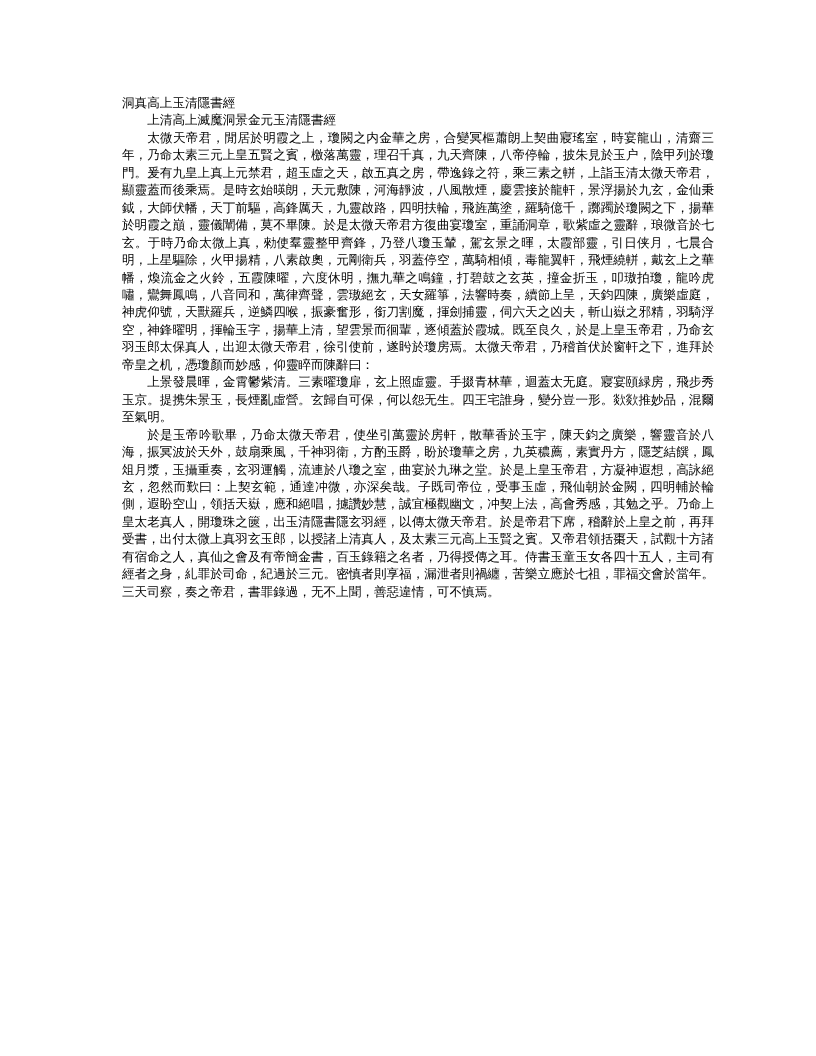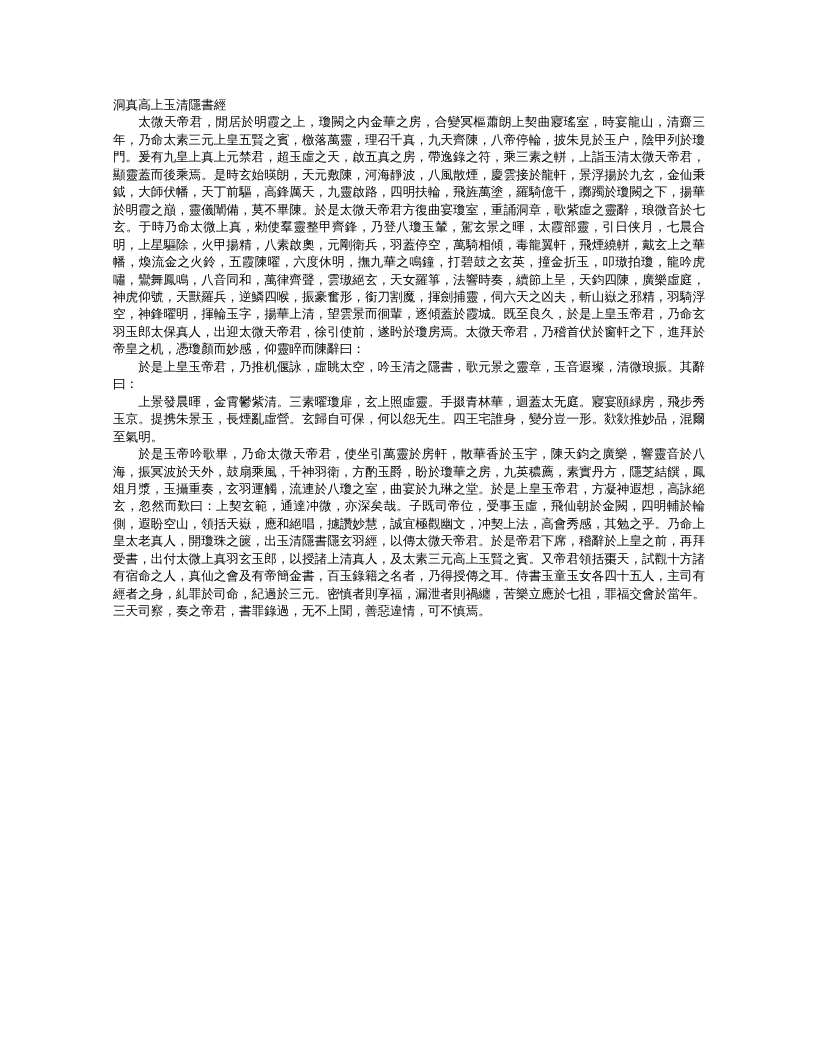--- a/index.html
+++ b/index.html
@@ -16,30 +16,31 @@
   }
   .page {
     position: relative;
     width: 816px;
     height: 1056px;
     background: #ffffff;
     box-sizing: border-box;
   }
   .text-body {
     position: absolute;
-    left: 113px;
+    left: 122px;
     top: 96px;
     width: 592px;
     font-size: 12.6px;
     line-height: 17.45px;
     text-align: justify;
     text-justify: inter-character;
     letter-spacing: 0;
     word-break: break-all;
     overflow-wrap: anywhere;
+    font-family: Liberation Mono, monospace;
   }
   .para {
     margin: 0;
     padding: 0;
     text-align: justify;
     text-justify: inter-character;
   }
   .para.flush {
     text-indent: 0;
   }
@@ -51,25 +52,25 @@
 </style>
 </head>
 <body>
 
 <div class="page">
   <div class="text-body">
 
     <p class="para flush">洞真高上玉清隱書經</p>
 
 
+    <p class="para indent">上清高上滅魔洞景金元玉清隱書經</p>
 
     <p class="para indent">太微天帝君，閒居於明霞之上，瓊闕之内金華之房，合變冥樞蕭朗上契曲寢瑤室，時宴龍山，清齋三年，乃命太素三元上皇五賢之賓，檄落萬靈，理召千真，九天齊陳，八帝停輪，披朱見於玉户，陰甲列於瓊門。爰有九皇上真上元禁君，超玉虛之天，啟五真之房，帶逸錄之符，乘三素之軿，上詣玉清太微天帝君，顯靈蓋而後乘焉。是時玄始暎朗，天元敷陳，河海靜波，八風散煙，慶雲接於龍軒，景浮揚於九玄，金仙秉鉞，大師伏幡，天丁前驅，高鋒厲天，九靈啟路，四明扶輪，飛旌萬塗，羅騎億千，躑躅於瓊闕之下，揚華於明霞之巔，靈儀闡備，莫不畢陳。於是太微天帝君方復曲宴瓊室，重誦洞章，歌紫虛之靈辭，琅微音於七玄。于時乃命太微上真，勑使羣靈整甲齊鋒，乃登八瓊玉輦，駕玄景之暉，太霞部靈，引日侠月，七晨合明，上星驅除，火甲揚精，八素啟奧，元剛衛兵，羽蓋停空，萬騎相傾，毒龍翼軒，飛煙繞軿，戴玄上之華幡，煥流金之火鈴，五霞陳曜，六度休明，撫九華之鳴鐘，打碧鼓之玄英，撞金折玉，叩璈拍瓊，龍吟虎嘯，鸞舞鳳鳴，八音同和，萬律齊聲，雲璈絕玄，天女羅箏，法響時奏，續節上呈，天鈞四陳，廣樂虛庭，神虎仰號，天獸羅兵，逆鱗四喉，振豪奮形，銜刀割魔，揮劍捕靈，伺六天之凶夫，斬山嶽之邪精，羽騎浮空，神鋒曜明，揮輪玉字，揚華上清，望雲景而徊輩，逐傾蓋於霞城。既至良久，於是上皇玉帝君，乃命玄羽玉郎太保真人，出迎太微天帝君，徐引使前，遂盻於瓊房焉。太微天帝君，乃稽首伏於窗軒之下，進拜於帝皇之机，憑瓊顏而妙感，仰靈睟而陳辭曰：</p>
 
 
-    <p class="para indent">於是上皇玉帝君，乃推机偃詠，虛眺太空，吟玉清之隱書，歌元景之靈章，玉音遐璨，清微琅振。其辭曰：</p>
 
     <p class="para indent">上景發晨暉，金霄鬱紫清。三素曜瓊扉，玄上照虛靈。手掇青林華，迴蓋太无庭。寢宴頤緑房，飛步秀玉京。提携朱景玉，長煙亂虛營。玄歸自可保，何以怨无生。四王宅誰身，變分豈一形。欻欻推妙品，混爾至氣明。</p>
 
     <p class="para indent">於是玉帝吟歌畢，乃命太微天帝君，使坐引萬靈於房軒，散華香於玉宇，陳天鈞之廣樂，響靈音於八海，振冥波於天外，鼓扇乘風，千神羽衛，方酌玉爵，盼於瓊華之房，九英穠薦，素實丹方，隱芝結饌，鳳俎月漿，玉攝重奏，玄羽運觸，流連於八瓊之室，曲宴於九琳之堂。於是上皇玉帝君，方凝神遐想，高詠絕玄，忽然而歎曰：上契玄範，通達冲微，亦深矣哉。子既司帝位，受事玉虛，飛仙朝於金闕，四明輔於輪側，遐盼空山，領括天嶽，應和絕唱，攄讚妙慧，誠宜極觀幽文，冲契上法，高會秀感，其勉之乎。乃命上皇太老真人，開瓊珠之篋，出玉清隱書隱玄羽經，以傳太微天帝君。於是帝君下席，稽辭於上皇之前，再拜受書，出付太微上真羽玄玉郎，以授諸上清真人，及太素三元高上玉賢之賓。又帝君領括棗天，試觀十方諸有宿命之人，真仙之會及有帝簡金書，百玉錄籍之名者，乃得授傳之耳。侍書玉童玉女各四十五人，主司有經者之身，糺罪於司命，紀過於三元。密慎者則享福，漏泄者則禍纏，苦樂立應於七祖，罪福交會於當年。三天司察，奏之帝君，書罪錄過，无不上聞，善惡違情，可不慎焉。</p>
 
 
   </div>
 </div>
 
 </body></html>

